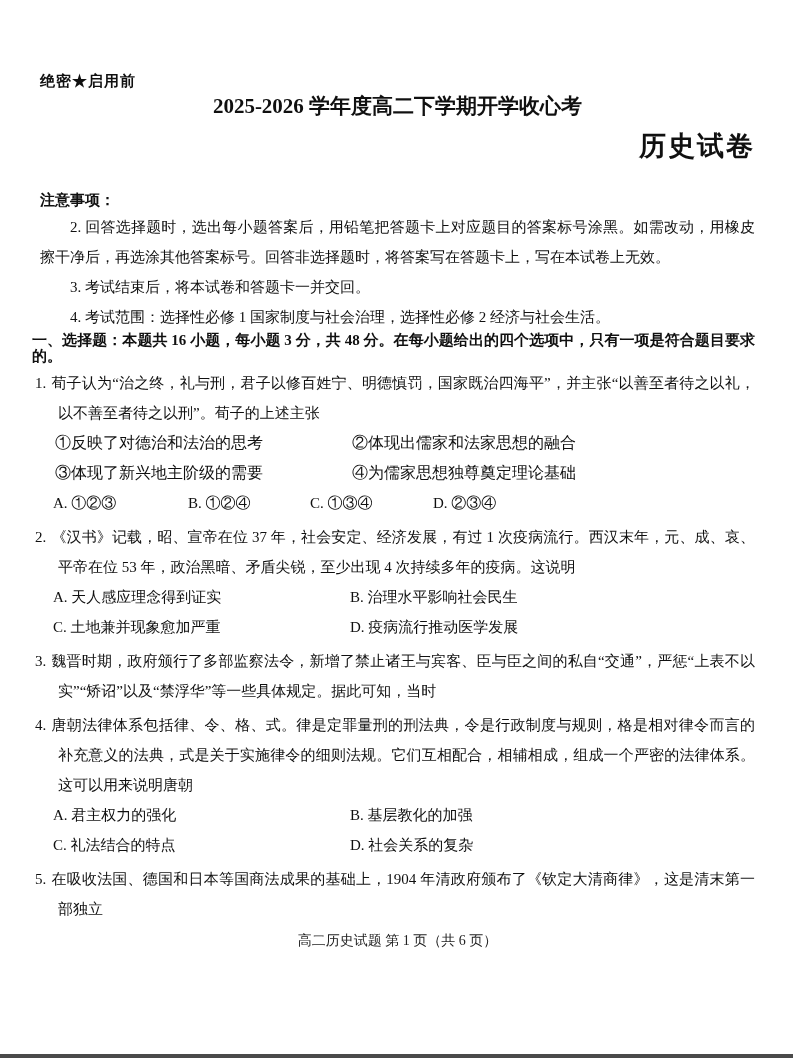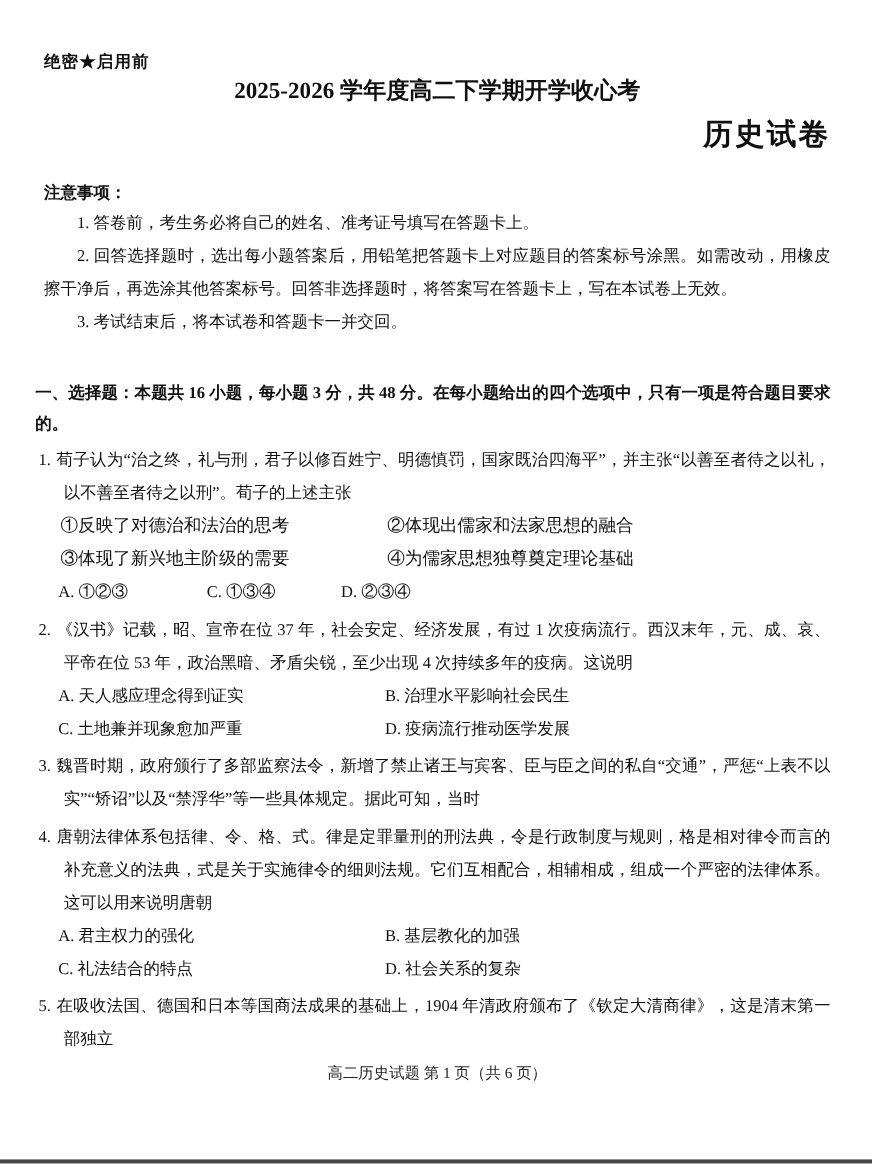--- a/index.html
+++ b/index.html
@@ -9,21 +9,21 @@
     height: 1058px;
     margin: 0 auto;
     background: #ffffff;
     color: #101010;
     font-family: "Liberation Serif", "DejaVu Serif", serif;
     overflow: hidden;
   }
   .content { padding: 0 38px 0 40px; }
 
   .classification {
-    padding-top: 46px;
+    padding-top: 70px;
     font-size: 15px;
     font-weight: bold;
     line-height: 22px;
     letter-spacing: 1px;
   }
   .title1 {
     text-align: center;
     font-size: 21px;
     font-weight: bold;
     line-height: 28px;
@@ -45,25 +45,24 @@
   }
   .notice-item {
     margin: 0;
     font-size: 15px;
     line-height: 30px;
     text-indent: 2em;
     text-align: justify;
   }
 
   .section-heading {
-    margin-top: 36px;
     margin-left: -8px;
     font-size: 15px;
     font-weight: bold;
-    line-height: 28px;
+    line-height: 16px;
     text-align: justify;
   }
 
   .question { margin-top: 4px; margin-left: -5px; }
   .stem {
     margin: 0;
     font-size: 15px;
     line-height: 30px;
     padding-left: 23px;
     text-indent: -23px;
@@ -116,37 +115,38 @@
 <div class="page">
   <div class="content">
 
     <div class="classification">绝密★启用前</div>
 
     <div class="title1">2025-2026 学年度高二下学期开学收心考</div>
     <div class="title2">历史试卷</div>
 
     <div class="notice">
       <div class="notice-heading">注意事项：</div>
-      <p class="notice-item">1. 答卷前，考生务必将自己的姓名、准考证号填写在答题卡上。</p>
       <p class="notice-item">2. 回答选择题时，选出每小题答案后，用铅笔把答题卡上对应题目的答案标号涂黑。如需改动，用橡皮擦干净后，再选涂其他答案标号。回答非选择题时，将答案写在答题卡上，写在本试卷上无效。</p>
       <p class="notice-item">3. 考试结束后，将本试卷和答题卡一并交回。</p>
+      <p class="notice-item">4. 考试范围：选择性必修 1 国家制度与社会治理，选择性必修 2 经济与社会生活。</p>
     </div>
 
     <div class="section-heading">一、选择题：本题共 16 小题，每小题 3 分，共 48 分。在每小题给出的四个选项中，只有一项是符合题目要求的。</div>
 
     <div class="question">
       <p class="stem"><span class="qnum">1.</span><span>荀子认为“治之终，礼与刑，君子以修百姓宁、明德慎罚，国家既治四海平”，并主张“以善至者待之以礼，以不善至者待之以刑”。荀子的上述主张</span></p>
       <div class="sub-options">
         <span>①反映了对德治和法治的思考</span>
         <span>②体现出儒家和法家思想的融合</span>
         <span>③体现了新兴地主阶级的需要</span>
         <span>④为儒家思想独尊奠定理论基础</span>
       </div>
       <div class="choices4">
         <span>A. ①②③</span>
+        <span>B. ①②④</span>
         <span>C. ①③④</span>
         <span>D. ②③④</span>
       </div>
     </div>
 
     <div class="question">
       <p class="stem"><span class="qnum">2.</span><span>《汉书》记载，昭、宣帝在位 37 年，社会安定、经济发展，有过 1 次疫病流行。西汉末年，元、成、哀、平帝在位 53 年，政治黑暗、矛盾尖锐，至少出现 4 次持续多年的疫病。这说明</span></p>
       <div class="choices2">
         <span>A. 天人感应理念得到证实</span>
         <span>B. 治理水平影响社会民生</span>

